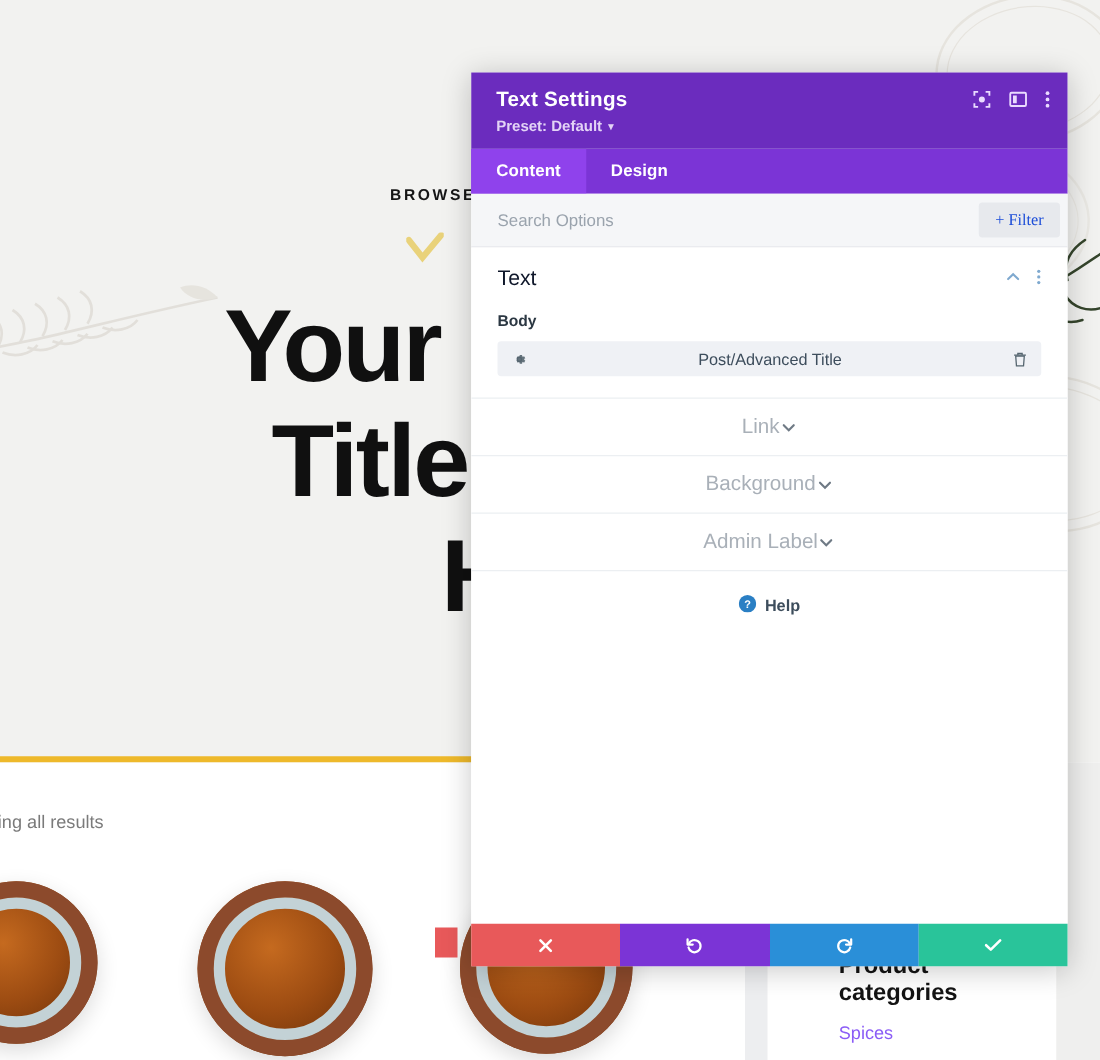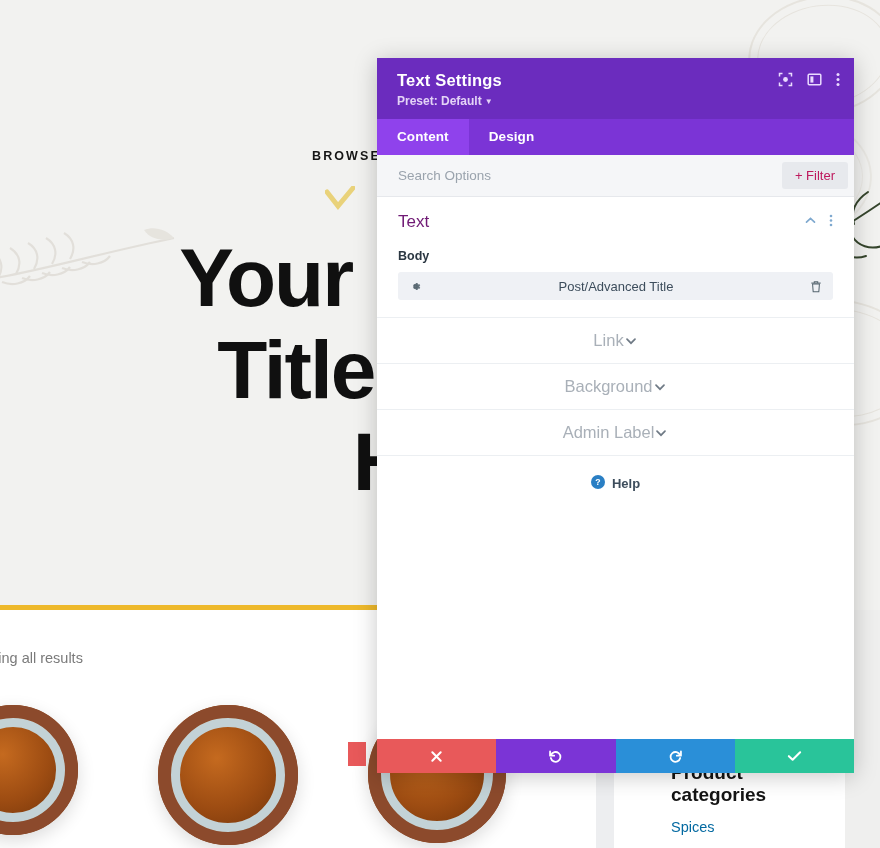--- a/index.html
+++ b/index.html
@@ -188,21 +188,21 @@
     font-size: 19px;
     font-weight: bold;
     line-height: 22px;
     color: #141414;
     white-space: pre-line;
   }
   .widget-link {
     display: block;
     margin-top: 13px;
     font-size: 14.5px;
-    color: #0369a1;
+    color: #8b5cf6;
     text-decoration: none;
   }
 
   
   #panel {
     position: absolute;
     left: 349px;
     top: 58px;
     width: 477px;
     height: 715px;
@@ -283,46 +283,46 @@
     background: transparent;
     outline: none;
     font-size: 13.5px;
     color: #5d6a77;
     font-family: "Liberation Sans", sans-serif;
   }
   .search-input::placeholder { color: #9aa3ad; }
   .filter-btn {
     background: #e7e9ed;
     border: none;
-    color: #be185d;
+    color: #1d4ed8;
     font-size: 13px;
     padding: 6px 13px;
     border-radius: 3px;
     cursor: pointer;
-    font-family: Liberation Sans, sans-serif;
+    font-family: Liberation Serif, serif;
     white-space: nowrap;
   }
 
   .panel-body {
     flex: 1 1 auto;
     overflow: hidden;
     background: #ffffff;
   }
 
   .section-open {
     padding: 15px 21px 17px;
     border-bottom: 1px solid #eceff2;
   }
   .section-open-head {
     display: flex;
     align-items: center;
     justify-content: space-between;
   }
   .section-open-title {
-    color: #701a75;
+    color: #0f172a;
     font-size: 17px;
   }
   .section-head-tools {
     display: flex;
     align-items: center;
     gap: 12px;
     color: #7fa9cf;
   }
 
   .field-label {

